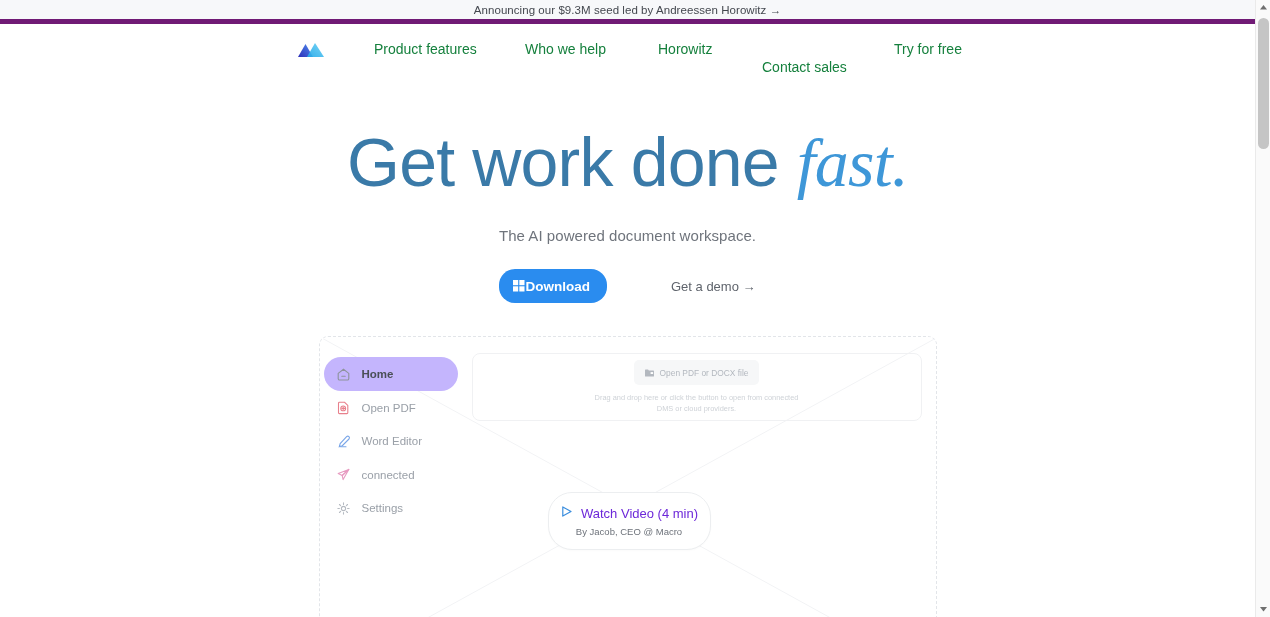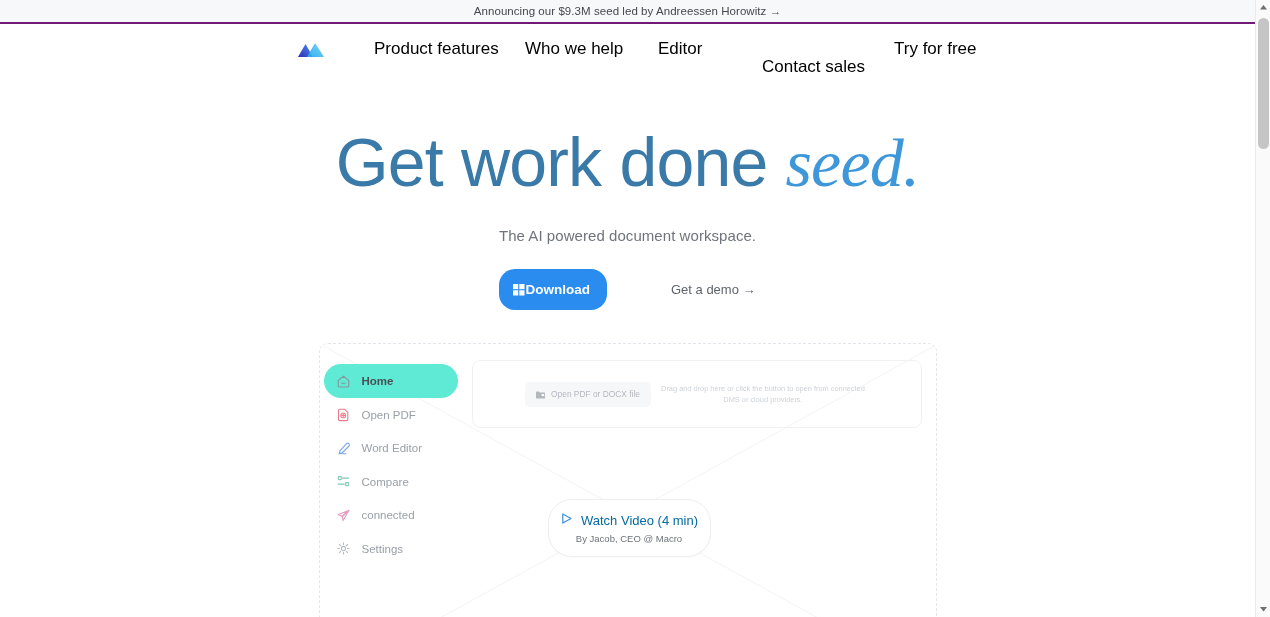--- a/index.html
+++ b/index.html
@@ -23,21 +23,21 @@
     width: 1255px;
     height: 617px;
     overflow: hidden;
     background: #ffffff;
   }
 
   
   .announce {
     height: 24px;
     background: #f7f8fa;
-    border-bottom: 2px solid #701a75;
+    border-bottom: 5px solid #701a75;
     display: flex;
     align-items: center;
     justify-content: center;
   }
   .announce-text {
     font-size: 11.5px;
     color: #44484f;
     letter-spacing: .005em;
     white-space: nowrap;
   }
@@ -63,22 +63,22 @@
     flex: none;
     margin-right: 48px;
   }
   .logo svg { display: block; }
   .nav-links {
     display: flex;
     align-items: center;
     gap: 0px;
   }
   .nav-link {
-    font-size: 17px;
-    color: #000000;
+    font-size: 14px;
+    color: #15803d;
     white-space: nowrap;
     text-decoration: none;
     cursor: pointer;
   }
   .nav-link.n0 { width: 151px; }
   .nav-link.n1 { width: 133px; }
   .nav-link.n2 { width: 104px; }
   .nav-link.n3 { width: 132px; margin-top: 36px; }
   .nav-link.n4 { width: 80px; }
 
@@ -109,21 +109,21 @@
 
   
   .cta {
     margin-top: 25px;
     display: flex;
     align-items: center;
     justify-content: center;
     gap: 16px;
   }
   .btn-download {
-    height: 41px;
+    height: 34px;
     padding: 0 17px 0 14px;
     border: none;
     border-radius: 16px;
     background: #2a8cef;
     color: #ffffff;
     font-family: "Liberation Sans", sans-serif;
     font-size: 13.5px;
     font-weight: 700;
     display: inline-flex;
     align-items: center;
@@ -176,21 +176,21 @@
     height: 33.5px;
     display: flex;
     align-items: center;
     gap: 11px;
     padding-left: 12px;
     margin: 0 10px 0 4px;
     border-radius: 17px;
     cursor: pointer;
   }
   .side-item.active {
-    background: #5eead4;
+    background: #c4b5fd;
   }
   .side-icon {
     width: 15px;
     height: 15px;
     flex: none;
     display: flex;
     align-items: center;
     justify-content: center;
   }
   .side-label {
@@ -206,21 +206,21 @@
   
   .mock-main {
     flex: 1;
     padding: 16px 14px 0 4px;
   }
   .dropzone {
     height: 68px;
     border: 1px solid #f0f1f3;
     border-radius: 8px;
     display: flex;
-    flex-direction: row;
+    flex-direction: column;
     align-items: center;
     justify-content: center;
     gap: 7px;
   }
   .dz-btn {
     display: inline-flex;
     align-items: center;
     gap: 6px;
     background: #f6f7f8;
     border: none;
@@ -256,21 +256,21 @@
     box-shadow: 0 1px 2px rgba(20,30,50,.02);
   }
   .vc-row {
     display: flex;
     align-items: center;
     justify-content: center;
     gap: 8px;
   }
   .vc-title {
     font-size: 13px;
-    color: #0369a1;
+    color: #6d28d9;
     white-space: nowrap;
   }
   .vc-sub {
     margin-top: 4px;
     font-size: 9.5px;
     color: #6d727a;
   }
 
   
   .scrollbar {
@@ -328,31 +328,31 @@
                 <stop offset="1" stop-color="#6cd0f5"></stop>
               </linearGradient>
             </defs>
             <path d="M2 19 L9.5 6 L17 19 Z" fill="url(#lgA)"></path>
             <path d="M11 19 L19 5 L28 19 Z" fill="url(#lgB)" opacity=".92"></path>
           </svg>
         </div>
         <div class="nav-links">
           <a class="nav-link n0">Product features</a>
           <a class="nav-link n1">Who we help</a>
-          <a class="nav-link n2">Editor</a>
+          <a class="nav-link n2">Horowitz</a>
           <a class="nav-link n3">Contact sales</a>
           <a class="nav-link n4">Try for free</a>
         </div>
       </div>
     </div>
 
     <div class="hero">
       <h1 class="hero-title">
         <span>Get work done</span>
-        <span class="fast">seed.</span>
+        <span class="fast">fast.</span>
       </h1>
       <div class="hero-sub">The AI powered document workspace.</div>
 
       <div class="cta">
         <button class="btn-download">
           <span>
             <svg class="win-icon" width="12" height="12" viewBox="0 0 12 12">
               <rect x="0" y="0" width="5.2" height="5.2" fill="#ffffff"></rect>
               <rect x="6.3" y="0" width="5.2" height="5.2" fill="#ffffff"></rect>
               <rect x="0" y="6.3" width="5.2" height="5.2" fill="#ffffff"></rect>
@@ -400,31 +400,20 @@
             <div class="side-item">
               <span class="side-icon">
                 <svg width="15" height="15" viewBox="0 0 15 15" fill="none" stroke="#7aa6e8" stroke-width="1.1">
                   <path d="M10.6 2.6 a1.7 1.7 0 0 1 2.4 2.4 L6.3 11.7 l-3 .9 .9 -3 Z"></path>
                   <path d="M4.6 12.8 H10" stroke-linecap="round"></path>
                 </svg>
               </span>
               <span class="side-label">Word Editor</span>
             </div>
 
-            <div class="side-item">
-              <span class="side-icon">
-                <svg width="15" height="15" viewBox="0 0 15 15" fill="none" stroke="#7ecab0" stroke-width="1.1">
-                  <rect x="2.3" y="2.6" width="3" height="3" rx=".6"></rect>
-                  <path d="M6.6 4.1 H12.6" stroke-linecap="round"></path>
-                  <path d="M2.3 10.1 H8.3" stroke-linecap="round"></path>
-                  <rect x="9.6" y="8.6" width="3" height="3" rx=".6"></rect>
-                </svg>
-              </span>
-              <span class="side-label">Compare</span>
-            </div>
 
 
             <div class="side-item">
               <span class="side-icon">
                 <svg width="15" height="15" viewBox="0 0 15 15" fill="none" stroke="#e79ac0" stroke-width="1.1" stroke-linejoin="round">
                   <path d="M12.8 2.4 L2.2 6.6 L6.2 8.5 L12.8 2.4 Z"></path>
                   <path d="M12.8 2.4 L6.2 8.5 L7.1 12.6 L12.8 2.4 Z"></path>
                 </svg>
               </span>
               <span class="side-label">connected</span>

